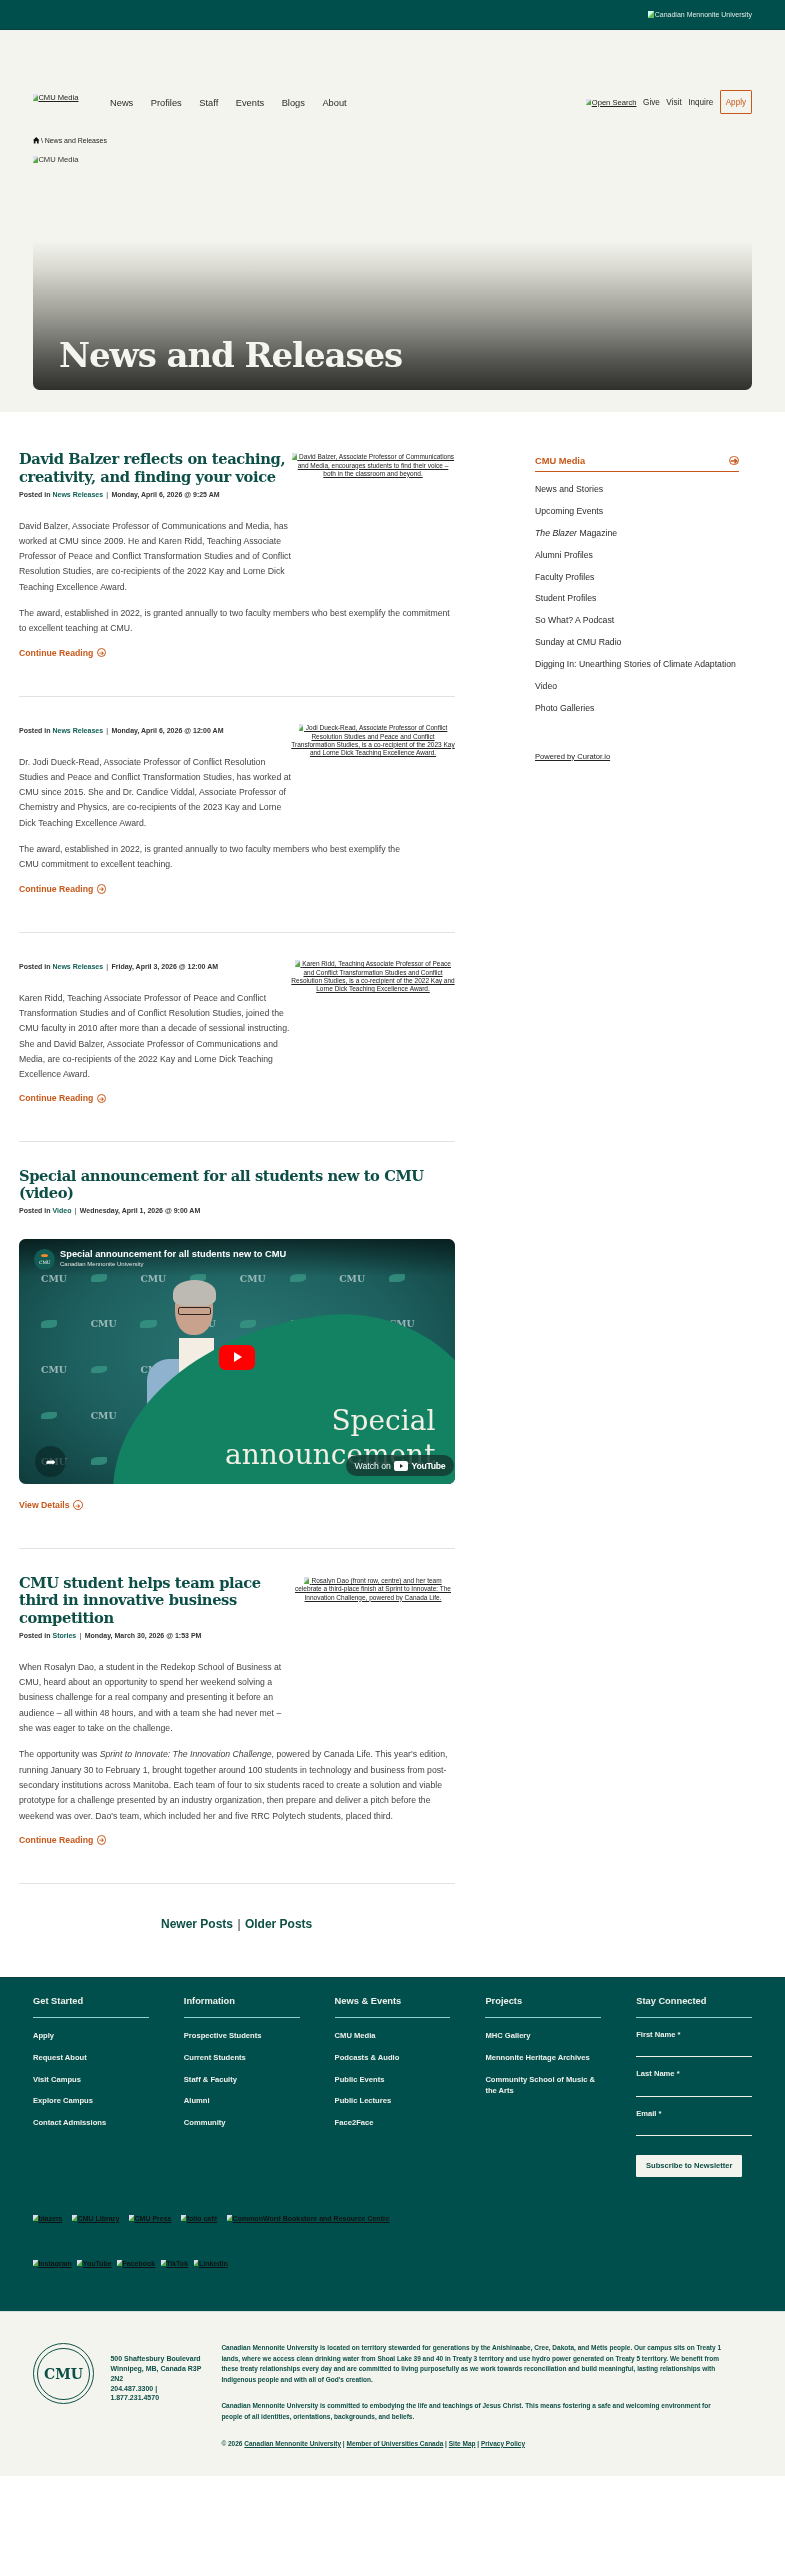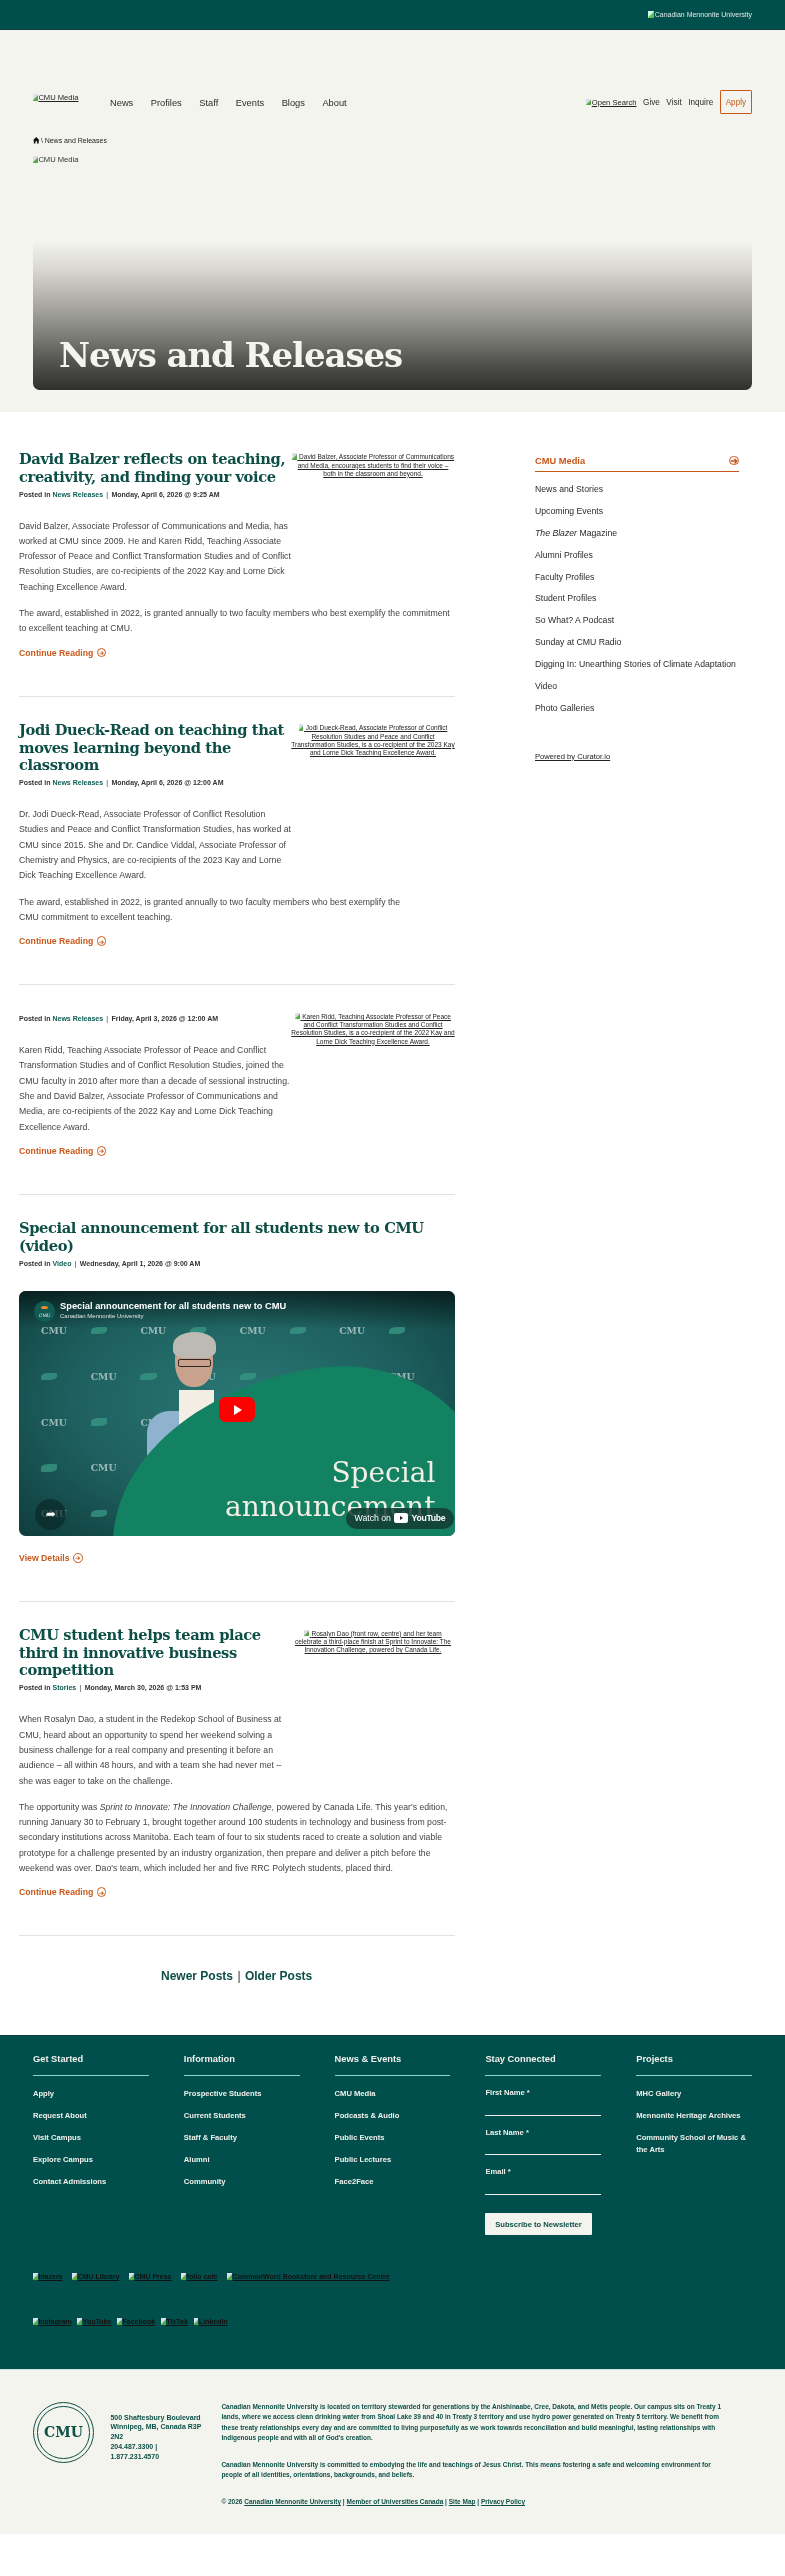--- a/index.html
+++ b/index.html
@@ -81,21 +81,21 @@
   .pager .bar { margin: 0 4.4px; color: #333; }
 
   .sidebar .side-head { display: flex; justify-content: space-between; align-items: center; border-bottom: 0.8px solid #c8581a; padding-bottom: 5.5px; }
   .sidebar .side-head span { color: #c8581a; font-weight: bold; font-size: 9.3px; }
   .sidebar ul { list-style: none; margin-top: 12px; }
   .sidebar li { margin-bottom: 10.4px; font-size: 8.7px; line-height: 11.5px; color: #2b2b2b; }
   .sidebar li a { text-decoration: none; }
   .sidebar .powered { margin-top: 27px; font-size: 7.6px; text-decoration: underline; color: #222; display: inline-block; }
 
   
-  .footer { background: #004f4c; padding: 0 33px; border-top: 1.1px solid #0c3f3c; margin-top: 6px; }
+  .footer { background: #004f4c; padding: 0 33px; border-top: 1.1px solid #0c3f3c; margin-top: 0; }
   .footer-cols { display: flex; gap: 35px; padding-top: 18px; }
   .fcol { width: 116px; }
   .fcol h3 { color: #f0f0eb; font-size: 9.3px; font-weight: bold; padding-bottom: 11px; border-bottom: 0.5px solid #8fd1cf; }
   .fcol ul { list-style: none; margin-top: 12px; }
   .fcol li { color: #f0f0eb; font-size: 7.6px; font-weight: bold; margin-bottom: 10.4px; line-height: 11.5px; }
   .fcol li a { text-decoration: none; }
   .fcol .field { margin-top: 12px; }
   .fcol .field label { color: #f0f0eb; font-size: 7.6px; font-weight: bold; display: block; }
   .fcol .field input { width: 100%; background: transparent; border: none; border-bottom: 0.5px solid #f0f0eb; height: 18.5px; }
   .fcol .sub-btn { margin-top: 18.5px; background: #f4f4ee; color: #0d4f47; border: none; padding: 6.5px 9.8px; font-size: 7.6px; font-weight: bold; border-radius: 1.1px; font-family: "Liberation Sans", sans-serif; }
@@ -170,21 +170,20 @@
       </div>
       <a class="continue">
           <span>Continue Reading</span>
           <span class="circle-arrow">➔</span>
         </a>
     </article>
 
     <article class="post">
       <div class="post-head">
         <div class="left">
-          <h2>Jodi Dueck-Read on teaching that moves learning beyond the classroom</h2>
           <div class="meta"><span>Posted in</span> <a class="cat">News Releases</a><span class="sep">|</span><span>Monday, April 6, 2026 @ 12:00 AM</span></div>
         </div>
       </div>
       <a class="caption"><span class="broken-img"></span> <span>Jodi Dueck-Read, Associate Professor of Conflict Resolution Studies and Peace and Conflict Transformation Studies, is a co-recipient of the 2023 Kay and Lorne Dick Teaching Excellence Award.</span></a>
       <div class="body">
         <p class="narrow">Dr. Jodi Dueck-Read, Associate Professor of Conflict Resolution Studies and Peace and Conflict Transformation Studies, has worked at CMU since 2015. She and Dr. Candice Viddal, Associate Professor of Chemistry and Physics, are co-recipients of the 2023 Kay and Lorne Dick Teaching Excellence Award.</p>
         <p style="width:382px">The award, established in 2022, is granted annually to two faculty members who best exemplify the CMU commitment to excellent teaching.</p>
       </div>
       <a class="continue">
           <span>Continue Reading</span>
@@ -355,33 +354,33 @@
       <h3>News &amp; Events</h3>
       <ul>
         <li><a>CMU Media</a></li>
         <li><a>Podcasts &amp; Audio</a></li>
         <li><a>Public Events</a></li>
         <li><a>Public Lectures</a></li>
         <li><a>Face2Face</a></li>
       </ul>
     </div>
     <div class="fcol">
-      <h3>Stay Connected</h3>
-      <div class="field"><label>First Name *</label><input type="text" style=""></div>
-      <div class="field"><label>Last Name *</label><input type="text" style=""></div>
-      <div class="field"><label>Email *</label><input type="email" style=""></div>
-      <button class="sub-btn">Subscribe to Newsletter</button>
-    </div>
-    <div class="fcol">
       <h3>Projects</h3>
       <ul>
         <li><a>MHC Gallery</a></li>
         <li><a>Mennonite Heritage Archives</a></li>
         <li><a>Community School of Music &amp; the Arts</a></li>
       </ul>
+    </div>
+    <div class="fcol">
+      <h3>Stay Connected</h3>
+      <div class="field"><label>First Name *</label><input type="text" style=""></div>
+      <div class="field"><label>Last Name *</label><input type="text" style=""></div>
+      <div class="field"><label>Email *</label><input type="email" style=""></div>
+      <button class="sub-btn">Subscribe to Newsletter</button>
     </div>
   </div>
   <div class="partners">
     <a><span class="broken-img"></span><span>blazers</span></a>
     <a><span class="broken-img"></span><span>CMU Library</span></a>
     <a><span class="broken-img"></span><span>CMU Press</span></a>
     <a><span class="broken-img"></span><span>folio café</span></a>
     <a><span class="broken-img"></span><span>CommonWord Bookstore and Resource Centre</span></a>
   </div>
   <div class="socials">

